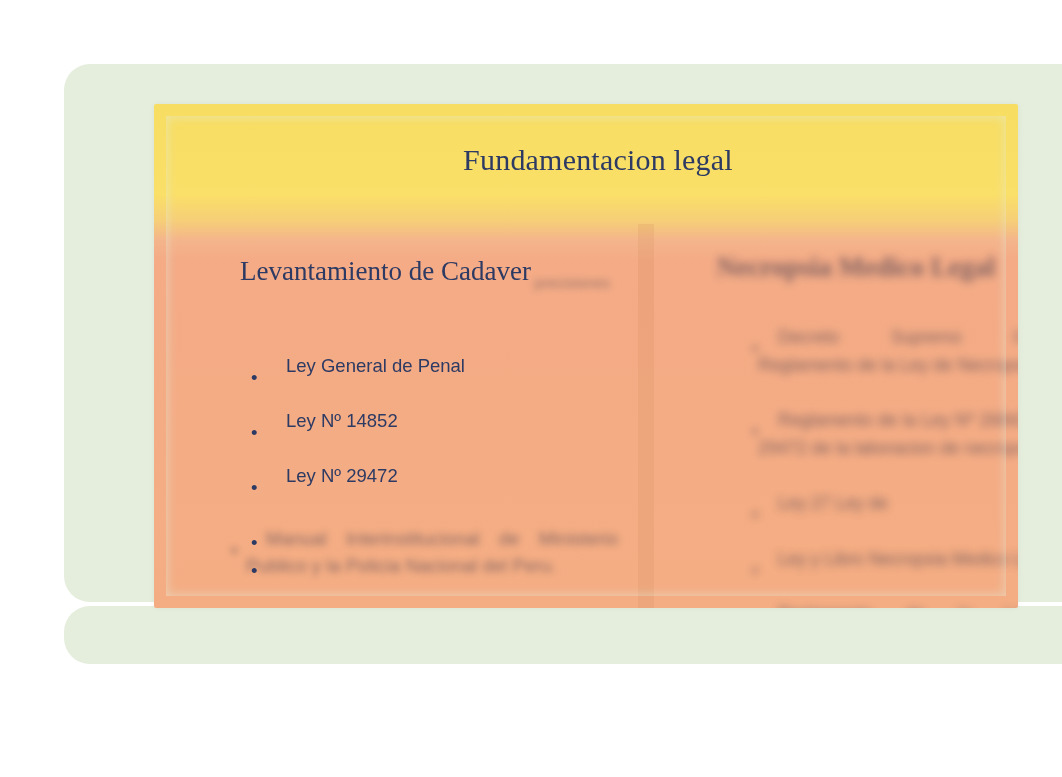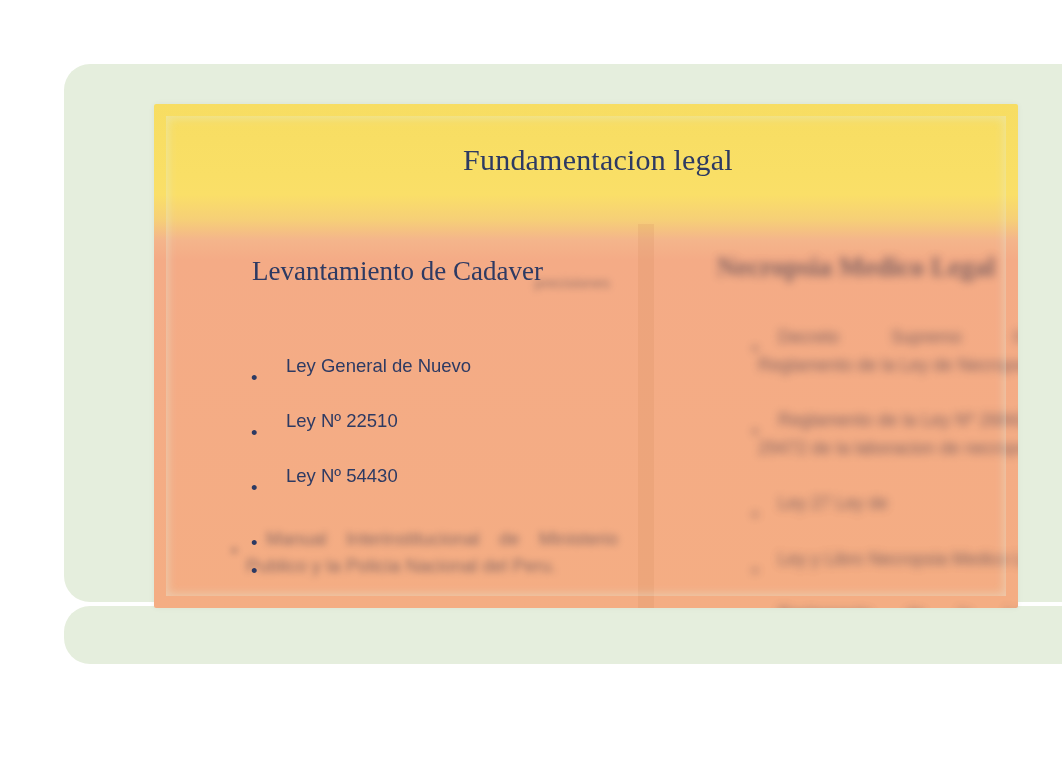--- a/index.html
+++ b/index.html
@@ -87,21 +87,21 @@
   #col-divider {
     width: 1px;
     height: 100%;
     background: rgba(205,128,80,0.16);
   }
   #col-right { flex: 1; height: 100%; position: relative; }
 
   
   #left-heading {
     position: absolute;
-    left: 46px;
+    left: 34px;
     top: 12px;
     font-family: "Liberation Serif", serif;
     font-size: 27px;
     color: #2d3a63;
     white-space: nowrap;
     filter: blur(0.3px);
     z-index: 3;
   }
 
   
@@ -248,29 +248,29 @@
 
       <div id="col-left">
 
         <div id="left-ghost-sub">precisiones</div>
 
         <div id="left-heading">Levantamiento de Cadaver</div>
 
         <ul id="left-list">
           <li>
             <span class="bullet-dot">•</span>
-            <span>Ley General de Nuevo</span>
-          </li>
-          <li>
-            <span class="bullet-dot">•</span>
-            <span>Ley Nº 22510</span>
-          </li>
-          <li>
-            <span class="bullet-dot">•</span>
-            <span>Ley Nº 54430</span>
+            <span>Ley General de Penal</span>
+          </li>
+          <li>
+            <span class="bullet-dot">•</span>
+            <span>Ley Nº 14852</span>
+          </li>
+          <li>
+            <span class="bullet-dot">•</span>
+            <span>Ley Nº 29472</span>
           </li>
           <li>
             <span class="bullet-dot">•</span>
           </li>
           <li class="justified">
             <span class="bullet-dot">•</span>
           </li>
         </ul>
 
         <div id="left-blur-item">

